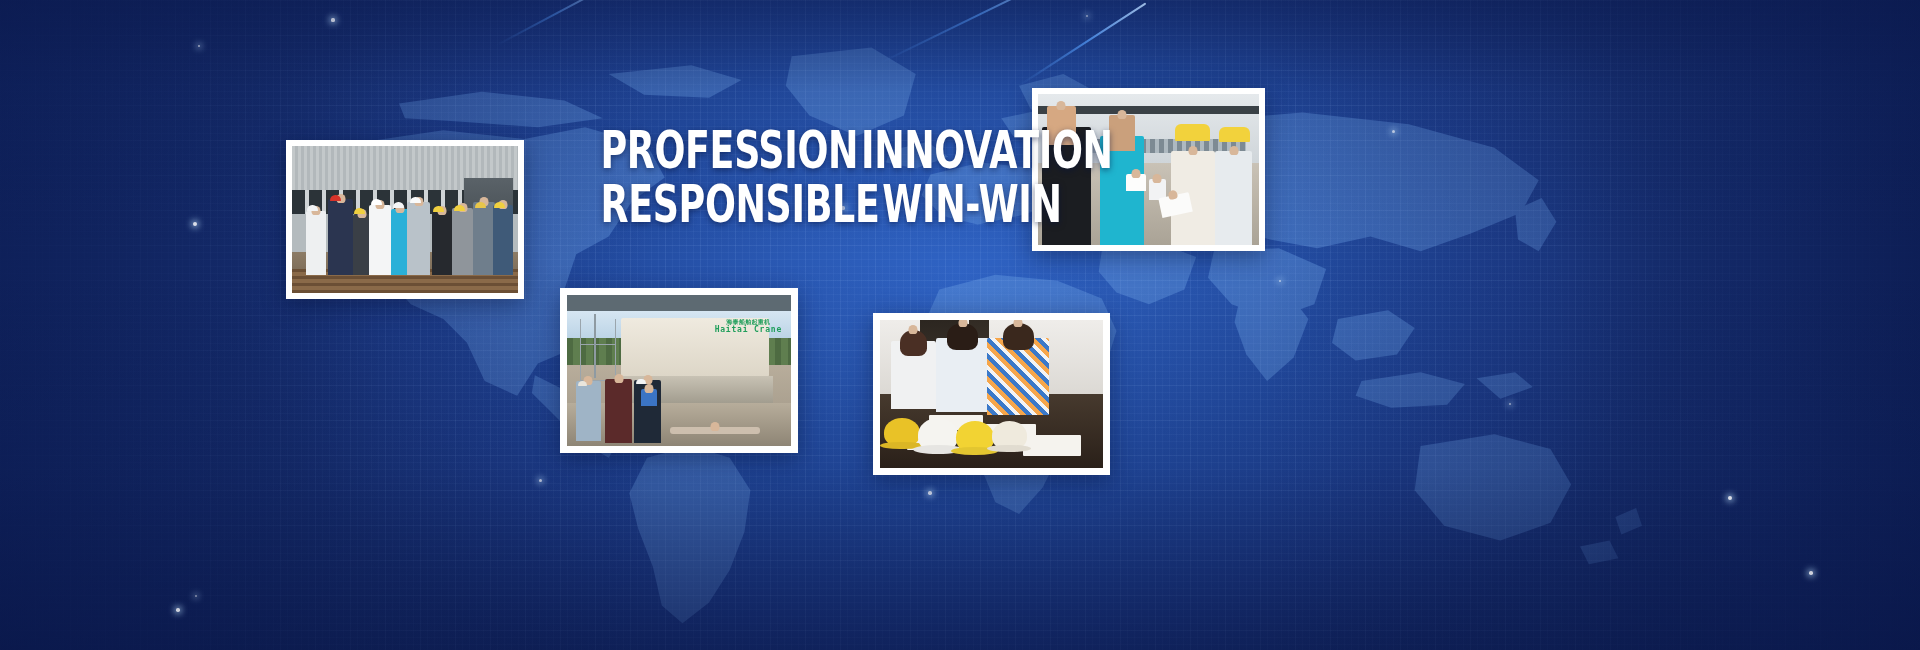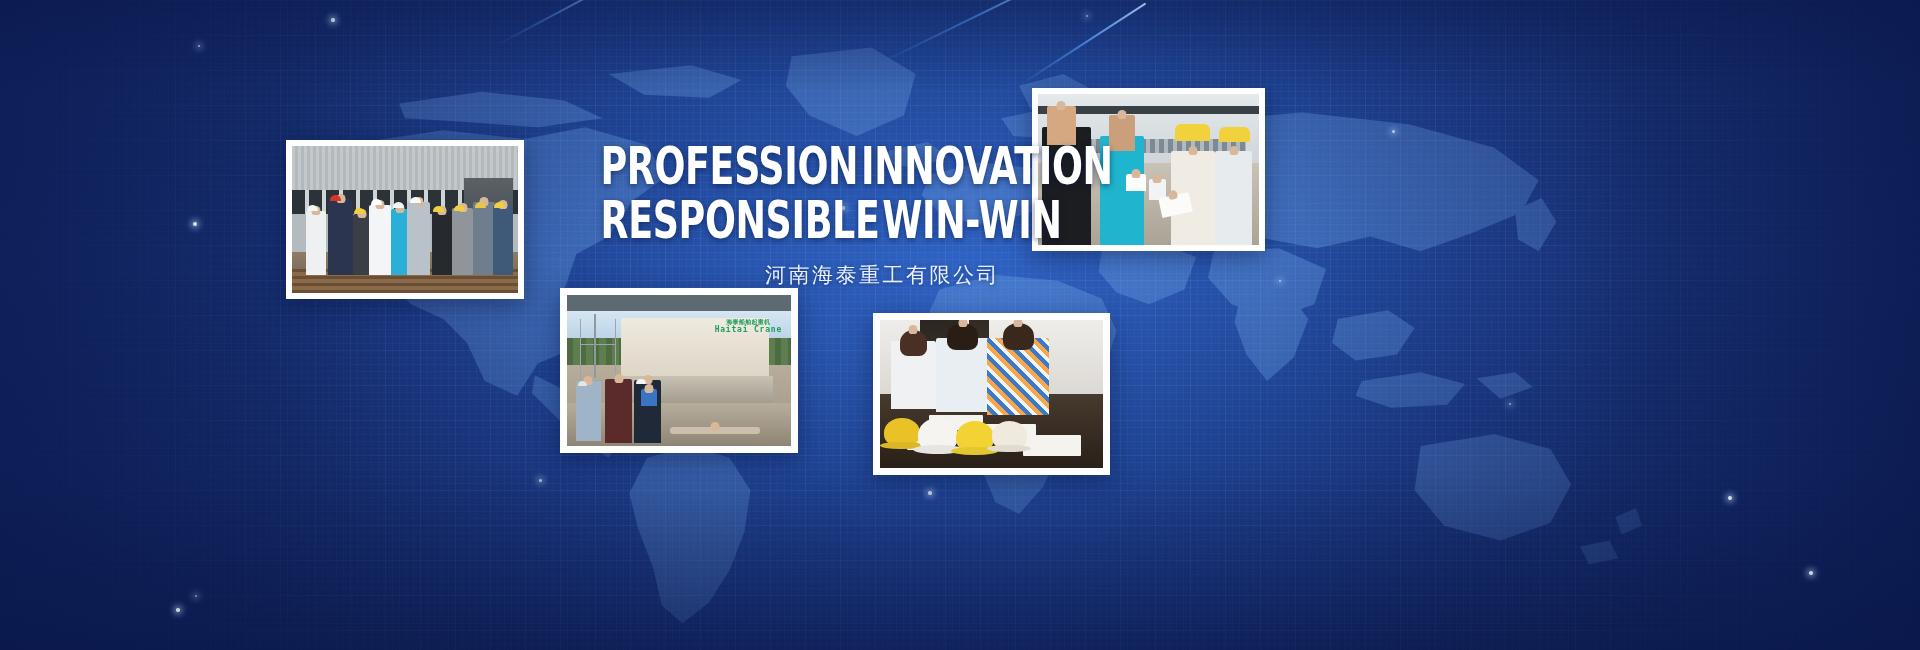--- a/index.html
+++ b/index.html
@@ -88,23 +88,23 @@
     position: absolute;
     border-radius: 50%;
     background: #ffffff;
     box-shadow: 0 0 6px 2px rgba(190,225,255,0.75);
   }
 
   
   .copy {
     position: absolute;
     left: 530px;
-    top: 140px;
+    top: 124px;
     width: 470px;
-    text-align: right;
+    text-align: left;
     z-index: 6;
   }
   .headline {
     font-family: "DejaVu Sans", "Liberation Sans", sans-serif;
     font-weight: 700;
     font-size: 52px;
     line-height: 1.03;
     letter-spacing: -0.5px;
     color: #ffffff;
     margin: 0;
@@ -296,21 +296,20 @@
       <div class="sparkle" style="left: 1085.7px; top: 14.7px; width: 2.6px; height: 2.6px; opacity: 0.5;"></div>
     </div>
 
   <div class="copy">
     <h1 class="headline">
       <span class="w">PROFESSION</span><span class="w">INNOVATION</span>
     </h1>
     <h1 class="headline">
       <span class="w">RESPONSIBLE</span><span class="w">WIN-WIN</span>
     </h1>
-    <div class="subtitle">河南海泰重工有限公司</div>
   </div>
 
   <div class="photo card-site">
     <div class="frame">
       <div class="scene sc-site">
         <div class="wall-top"></div>
           <div class="windows"></div>
           <div class="wall-low"></div>
         <div class="ground"></div>
           <div class="planks"></div>

